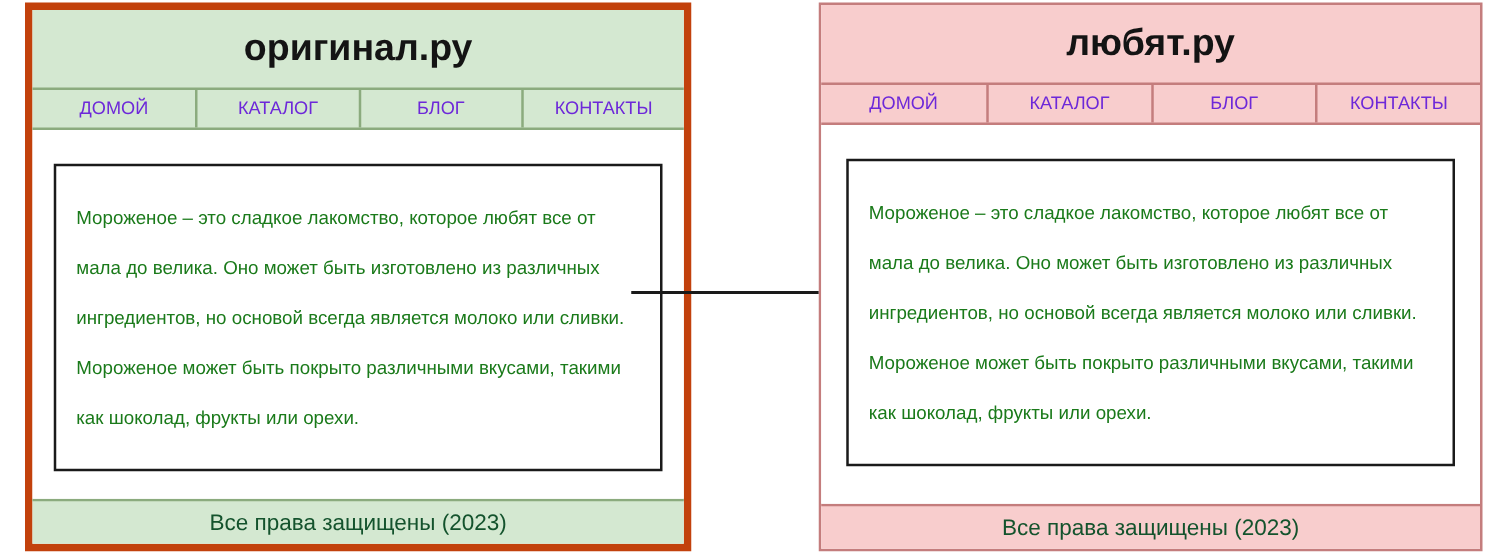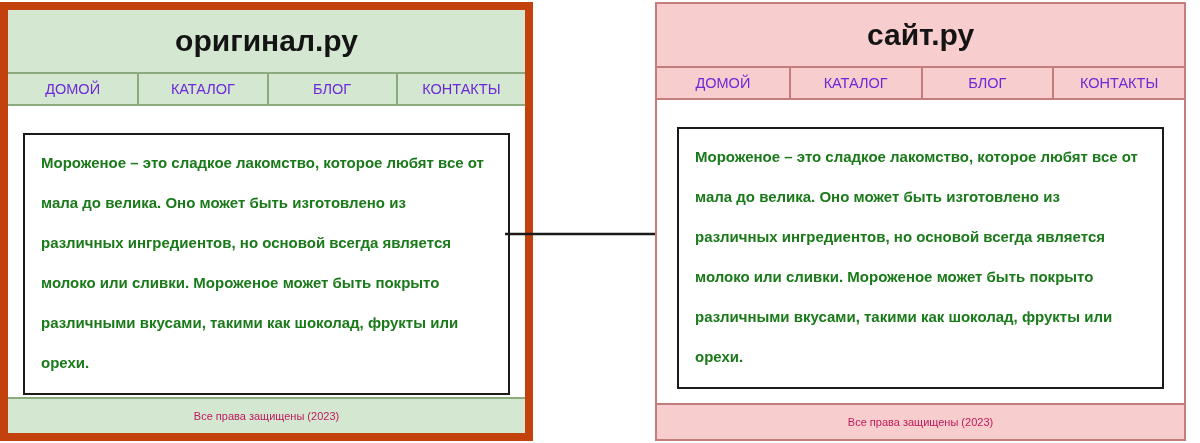--- a/index.html
+++ b/index.html
@@ -23,21 +23,21 @@
   }
 
   
   .site {
     position: absolute;
     box-sizing: border-box;
     display: flex;
     flex-direction: column;
     background: #ffffff;
   }
-  .site-left  { left: 0;   top: 2px; width: 533px; height: 439px; border: 8px solid #c2410c; }
+  .site-left  { left: 20px;   top: 2px; width: 533px; height: 439px; border: 6px solid #c2410c; }
   .site-right { left: 655px; top: 2px; width: 531px; height: 439px; border: 2px solid #c47d7d; }
 
   .site-header {
     box-sizing: border-box;
     height: 64px;
     display: flex;
     align-items: center;
     justify-content: center;
     font-size: 30px;
     font-weight: bold;
@@ -76,42 +76,41 @@
     align-items: flex-start;
     justify-content: center;
   }
 
   .content-box {
     box-sizing: border-box;
     border: 2px solid #1a1a1a;
     background: #ffffff;
     width: 487px;
     margin-top: 27px;
-    padding: 8px 16px 10px 16px;
+    padding: 22px 16px 10px 16px;
     min-height: 246px;
-    font-weight: bold;
   }
   .site-right .content-box { width: 487px; }
 
   .content-text {
     margin: 0;
     font-size: 15px;
     line-height: 40px;
     color: #1a7a1a;
     white-space: normal;
   }
 
   .site-footer {
     box-sizing: border-box;
     height: 36px;
     display: flex;
     align-items: center;
     justify-content: center;
-    font-size: 11px;
-    color: #be185d;
+    font-size: 18px;
+    color: #14532d;
   }
   .site-left  .site-footer { background: #d4e8d1; border-top: 2px solid #8bab7e; }
   .site-right .site-footer { background: #f8cdcd; border-top: 2px solid #c47d7d; }
 
   
   .arrow-svg {
     position: absolute;
     left: 505px;
     top: 222px;
     width: 180px;
@@ -144,21 +143,21 @@
     <div class="site-footer">Все права защищены (2023)</div>
   </div>
 
   <svg class="arrow-svg" viewBox="0 0 180 24" xmlns="http://www.w3.org/2000/svg">
     <line x1="0" y1="12" x2="163" y2="12" stroke="#1a1a1a" stroke-width="2.4"></line>
     <polygon points="162,3.5 178,12 162,20.5" fill="#1a1a1a"></polygon>
   </svg>
 
   <div class="site site-right">
 
-    <div class="site-header">сайт.ру</div>
+    <div class="site-header">любят.ру</div>
 
     <div class="site-nav">
       <div class="nav-item">ДОМОЙ</div>
       <div class="nav-item">КАТАЛОГ</div>
       <div class="nav-item">БЛОГ</div>
       <div class="nav-item">КОНТАКТЫ</div>
     </div>
 
     <div class="site-body">
       <div class="content-box">

